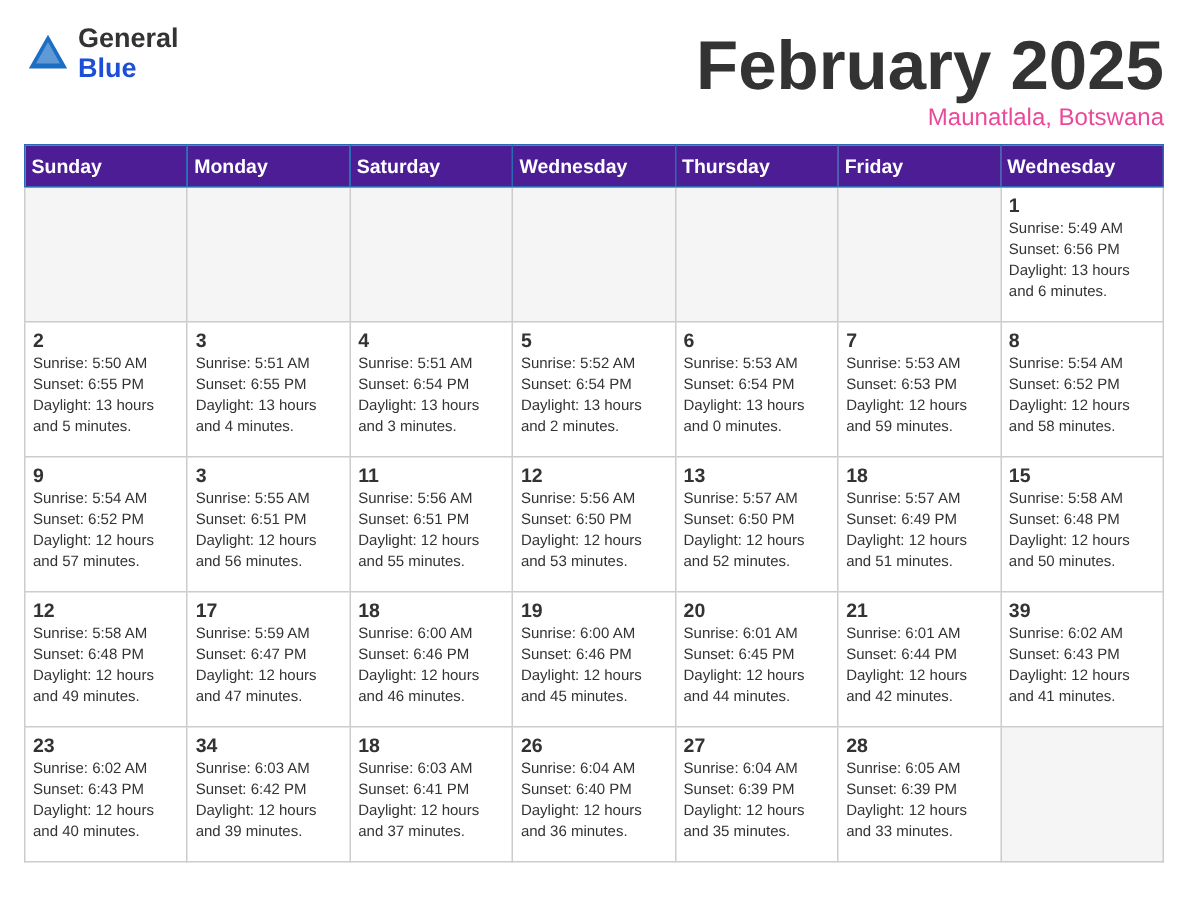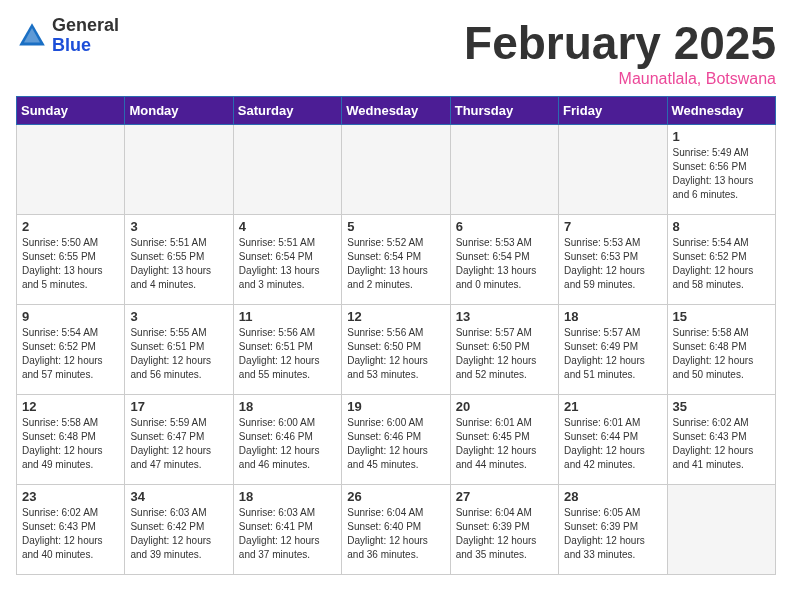--- a/index.html
+++ b/index.html
@@ -204,21 +204,21 @@
         </td>
         <td>
           <span class="day-number">20</span>
           <div class="day-info">Sunrise: 6:01 AM<br>Sunset: 6:45 PM<br>Daylight: 12 hours and 44 minutes.</div>
         </td>
         <td>
           <span class="day-number">21</span>
           <div class="day-info">Sunrise: 6:01 AM<br>Sunset: 6:44 PM<br>Daylight: 12 hours and 42 minutes.</div>
         </td>
         <td>
-          <span class="day-number">35</span>
+          <span class="day-number">39</span>
           <div class="day-info">Sunrise: 6:02 AM<br>Sunset: 6:43 PM<br>Daylight: 12 hours and 41 minutes.</div>
         </td>
       </tr>
       <tr>
         <td>
           <span class="day-number">23</span>
           <div class="day-info">Sunrise: 6:02 AM<br>Sunset: 6:43 PM<br>Daylight: 12 hours and 40 minutes.</div>
         </td>
         <td>
           <span class="day-number">34</span>

